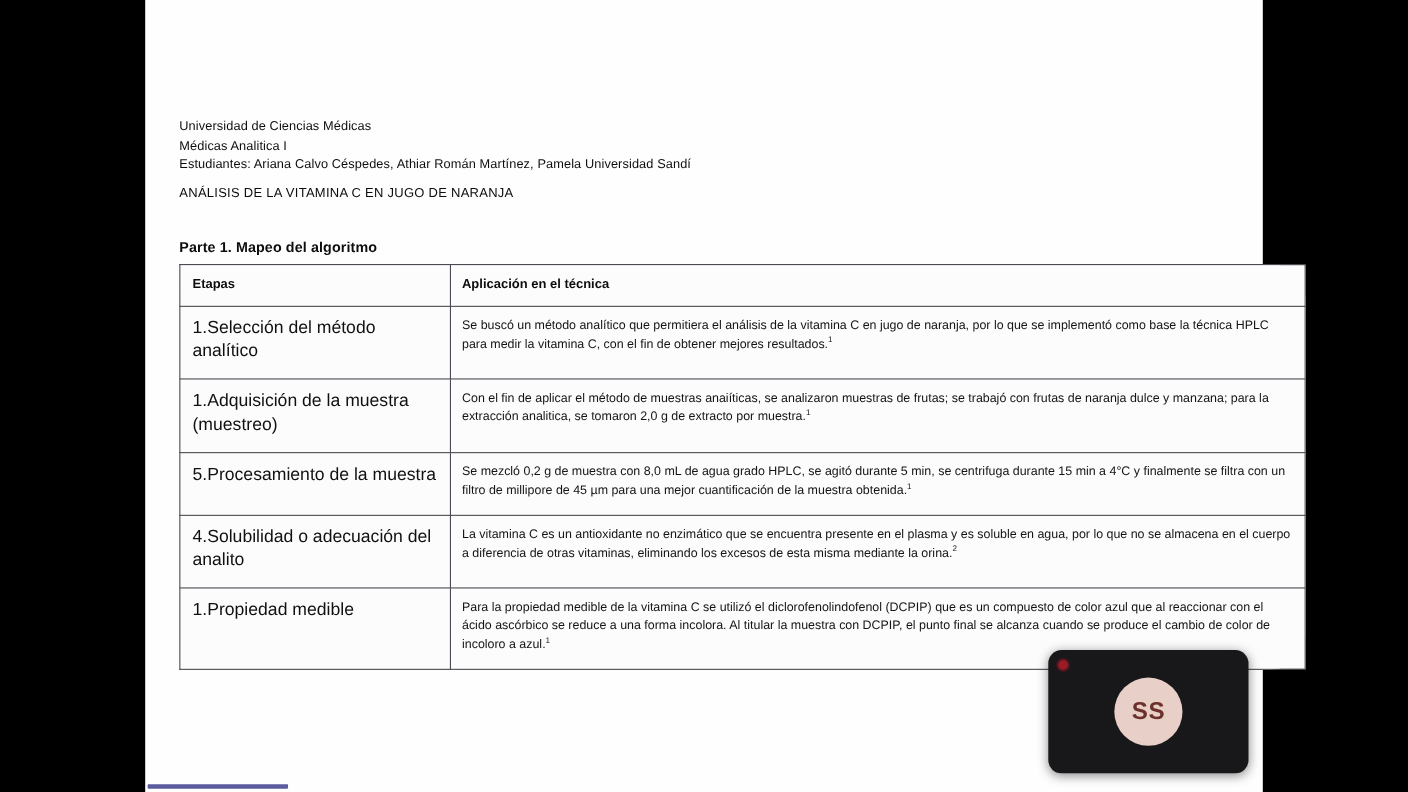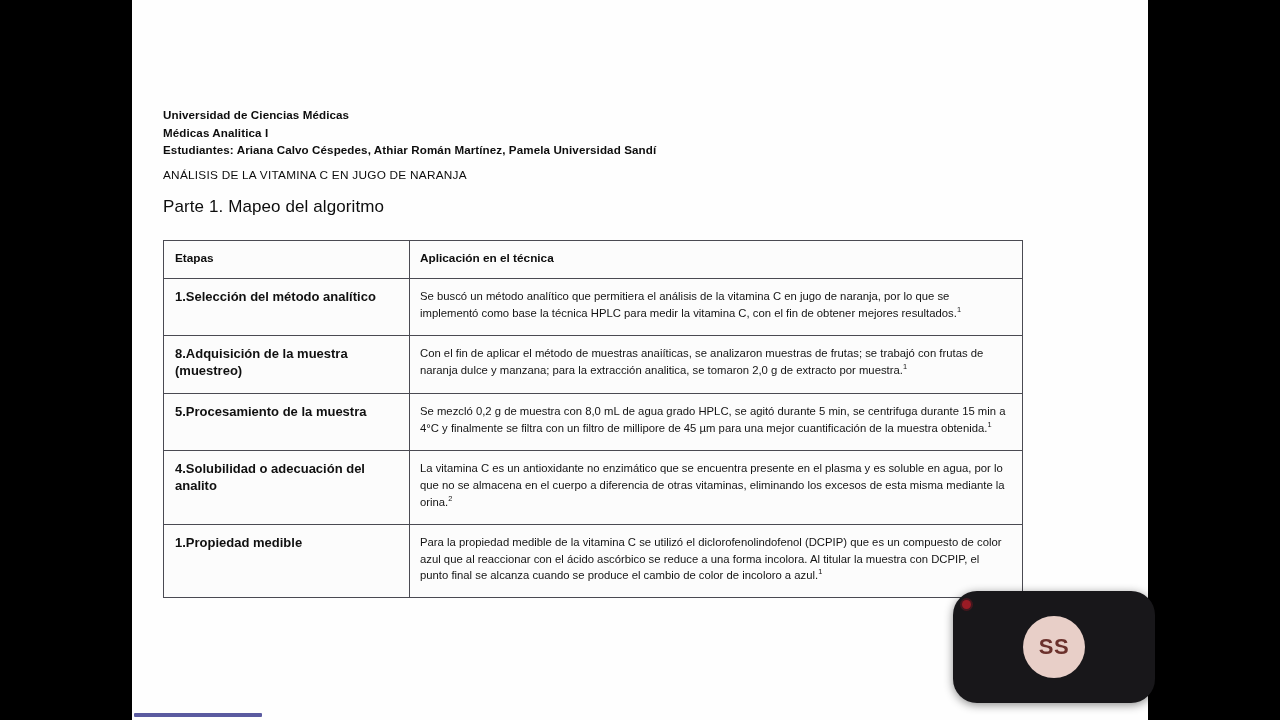--- a/index.html
+++ b/index.html
@@ -30,66 +30,66 @@
   }
 
   
   #doc-header {
     position:absolute;
     left:31px; top:106px;
     width:900px;
   }
   .hdr-line {
     font-size:11.6px;
-    font-weight:bold;
+    font-weight:normal;
     color:#0d0d0d;
     line-height:1.52;
     letter-spacing:.1px;
     white-space:nowrap;
   }
 
   #doc-title {
     position:absolute;
     left:31px; top:168px;
     font-size:11.8px;
     font-weight:normal;
     color:#0d0d0d;
     letter-spacing:.25px;
     white-space:nowrap;
   }
   #doc-subtitle {
     position:absolute;
-    left:31px; top:197px;
-    font-size:17px;
-    font-weight:normal;
+    left:31px; top:217px;
+    font-size:13px;
+    font-weight:bold;
     color:#0d0d0d;
     letter-spacing:.1px;
     white-space:nowrap;
   }
 
   
   #algo-table {
     position:absolute;
     left:31px; top:240px;
-    width:860px;
+    width:1024px;
     border-collapse:collapse;
     background:#fdfdfd;
     table-layout:fixed;
     border-radius:32px;
   }
   #algo-table td {
     border:1.4px solid #4a4a52;
     vertical-align:top;
     background:#fcfcfc;
   }
   #algo-table td.etapa {
     width:246px;
     padding:9px 10px 13px 11px;
-    font-size:13px;
-    font-weight:bold;
+    font-size:16px;
+    font-weight:normal;
     color:#101010;
     line-height:1.36;
   }
   #algo-table td.aplic {
     padding:9px 12px 13px 10px;
     font-size:11.3px;
     color:#141414;
     line-height:1.50;
   }
   #algo-table tr.head td {
@@ -121,23 +121,23 @@
     position:absolute; left:2px; top:-9px;
     font-size:11px; font-weight:bold;
     color:#d8d8ea;
     white-space:nowrap;
   }
 
   
   #webcam-overlay {
     position:absolute;
     left:953px; top:591px;
-    width:202px; height:112px;
+    width:182px; height:112px;
     background:#18171a;
-    border-radius:24px;
+    border-radius:12px;
     box-shadow:0 2px 10px rgba(0,0,0,.45);
     overflow:hidden;
   }
   #rec-dot {
     position:absolute;
     left:9px; top:9px;
     width:9px; height:9px;
     border-radius:50%;
     background:#9b1b25;
     box-shadow:0 0 0 2px rgba(120,25,35,.45);
@@ -185,21 +185,21 @@
           <td class="etapa">Etapas</td>
           <td class="aplic">Aplicación en el técnica</td>
         </tr>
 
         <tr>
           <td class="etapa">1.Selección del método analítico</td>
           <td class="aplic"><span>Se buscó un método analítico que permitiera el análisis de la vitamina C en jugo de naranja, por lo que se implementó como base la técnica HPLC para medir la vitamina C, con el fin de obtener mejores resultados.</span><sup class="ref">1</sup></td>
         </tr>
 
         <tr>
-          <td class="etapa">8.Adquisición de la muestra (muestreo)</td>
+          <td class="etapa">1.Adquisición de la muestra (muestreo)</td>
           <td class="aplic"><span>Con el fin de aplicar el método de muestras anaiíticas, se analizaron muestras de frutas; se trabajó con frutas de naranja dulce y manzana; para la extracción analitica, se tomaron 2,0 g de extracto por muestra.</span><sup class="ref">1</sup></td>
         </tr>
 
         <tr>
           <td class="etapa">5.Procesamiento de la muestra</td>
           <td class="aplic"><span>Se mezcló 0,2 g de muestra con 8,0 mL de agua grado HPLC, se agitó durante 5 min, se centrifuga durante 15 min a 4°C y finalmente se filtra con un filtro de millipore de 45 µm para una mejor cuantificación de la muestra obtenida.</span><sup class="ref">1</sup></td>
         </tr>
 
         <tr>
           <td class="etapa">4.Solubilidad o adecuación del analito</td>

